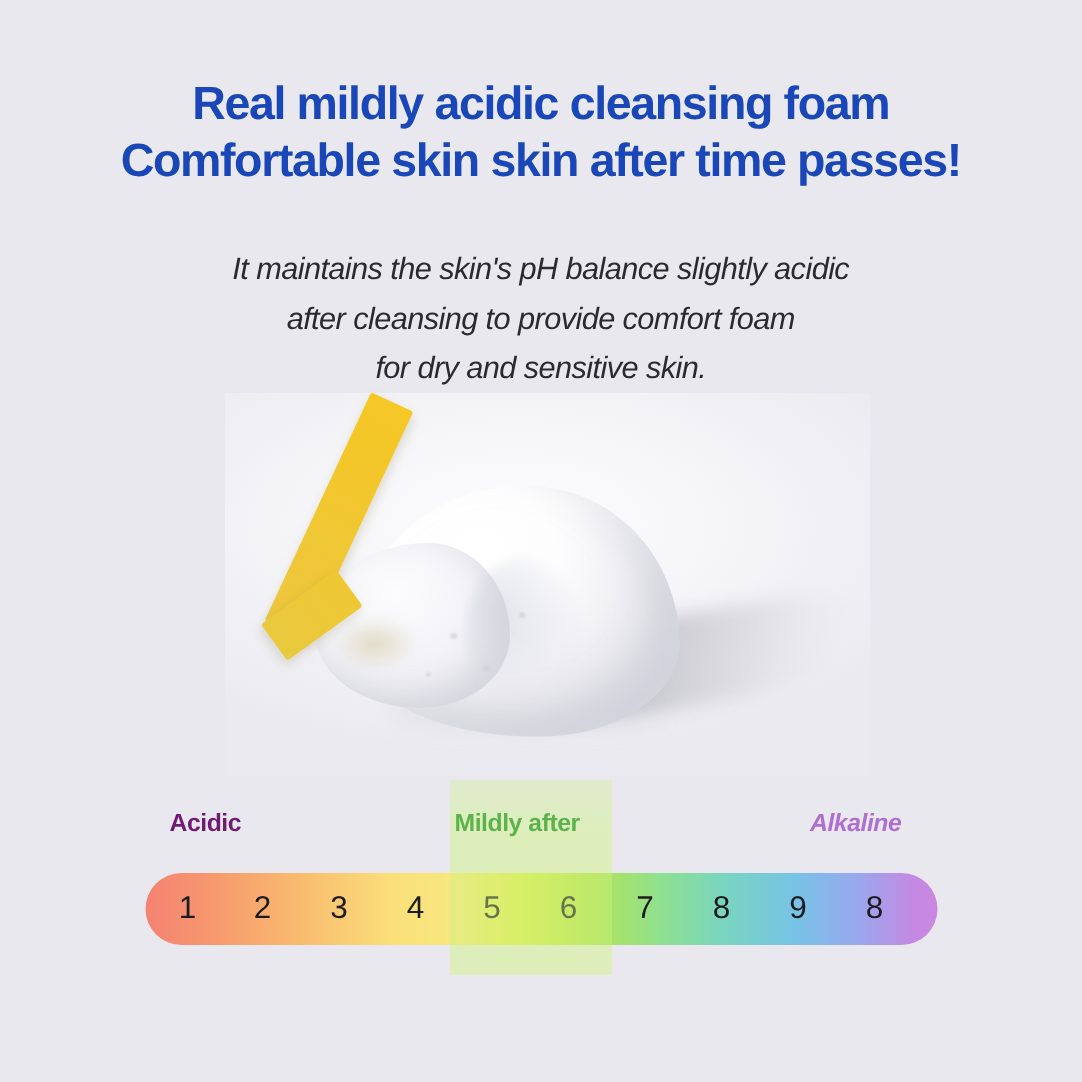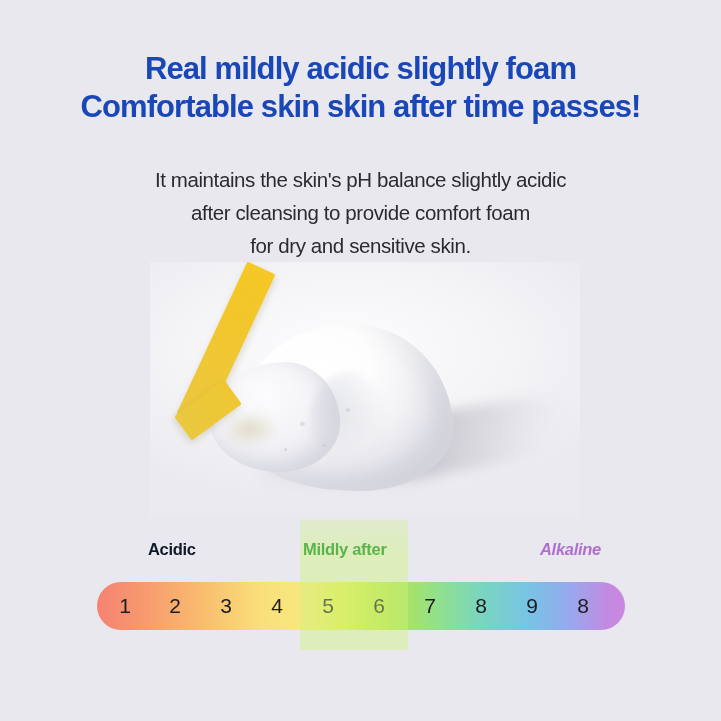--- a/index.html
+++ b/index.html
@@ -42,21 +42,21 @@
     position: absolute;
     top: 163px;
     left: 0;
     width: 721px;
     text-align: center;
     color: #2b2b2f;
     font-size: 20.5px;
     line-height: 33px;
     letter-spacing: -0.4px;
   }
-  .subcopy-line { display: block; white-space: nowrap; }
+  .subcopy-line { display: block; white-space: nowrap; font-style: italic; }
 
   
   .photo {
     position: absolute;
     left: 150px;
     top: 262px;
     width: 430px;
     height: 255px;
   }
   .photo-bg {
@@ -185,21 +185,21 @@
     width: 721px;
     height: 26px;
   }
   .ph-label {
     position: absolute;
     font-size: 16.5px;
     font-weight: bold;
     letter-spacing: -0.3px;
     white-space: nowrap;
   }
-  .ph-label.acidic   { left: 113px; color: #0f172a; margin-left: 35px; }
+  .ph-label.acidic   { left: 113px; color: #701a75; }
   .ph-label.mildly   { left: 303px; color: #5cb34a; }
   .ph-label.alkaline { left: 540px; color: #b06fd0; font-style: italic; }
 
   .ph-bar {
     position: absolute;
     left: 97px;
     top: 582px;
     width: 528px;
     height: 48px;
     border-radius: 24px;
@@ -244,21 +244,21 @@
     background: rgba(205,240,130,0.42);
     pointer-events: none;
   }
 </style>
 </head>
 <body>
 
 <div class="page">
 
   <div class="headline">
-    <span class="headline-line">Real mildly acidic slightly foam</span>
+    <span class="headline-line">Real mildly acidic cleansing foam</span>
     <span class="headline-line">Comfortable skin skin after time passes!</span>
   </div>
 
   <div class="subcopy">
     <span class="subcopy-line">It maintains the skin's pH balance slightly acidic</span>
     <span class="subcopy-line">after cleansing to provide comfort foam</span>
     <span class="subcopy-line">for dry and sensitive skin.</span>
   </div>
 
   <div class="photo">

